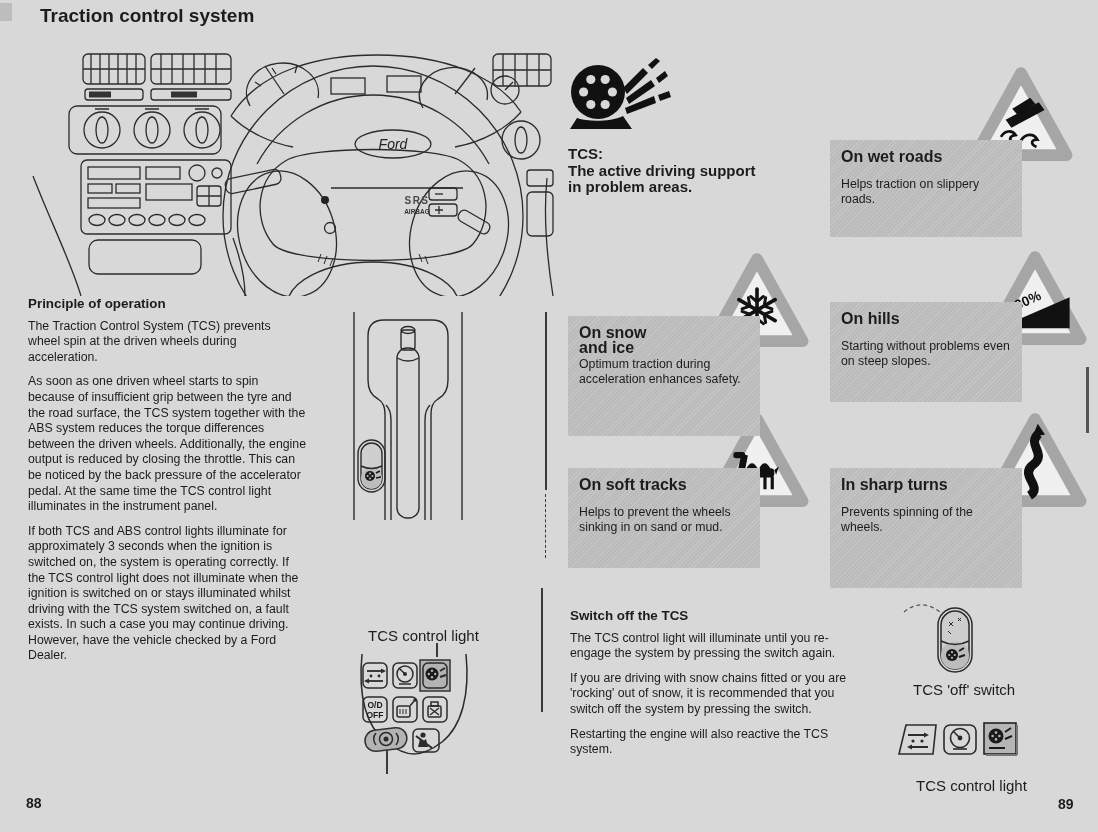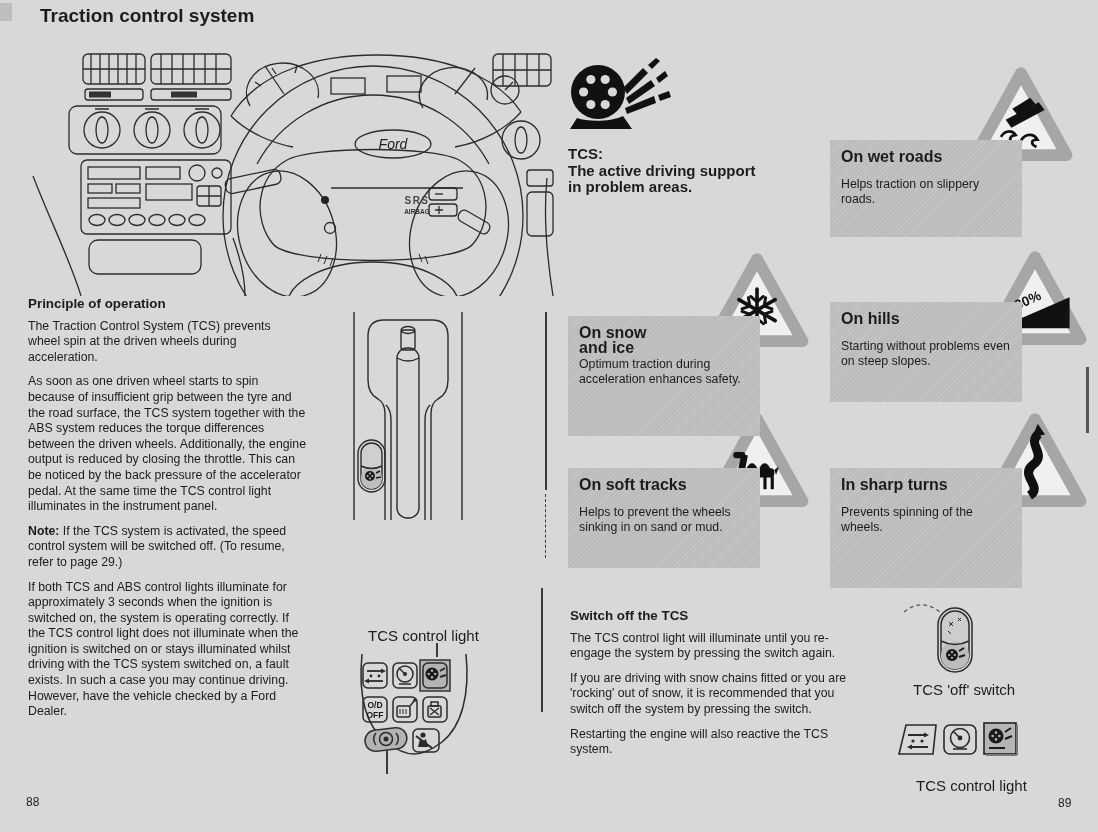--- a/index.html
+++ b/index.html
@@ -17,21 +17,21 @@
   .col-switch{left:570px;top:608px;width:292px;}
   .tagline{position:absolute;left:568px;top:146px;font-size:15px;font-weight:bold;
            line-height:16.5px;white-space:pre-line;}
   .feat{position:absolute;width:192px;background:var(--panel_bg,#c2c2c2);
         background-image:repeating-linear-gradient(135deg,rgba(255,255,255,.05) 0 1px,rgba(0,0,0,.035) 1px 3px);
         z-index:2;padding:9px 11px;box-sizing:border-box;font-size:12.3px;line-height:15.3px;}
   .feat h3{font-size:16px;margin:0 0 13px 0;line-height:15px;white-space:pre-line;}
   .feat.tight h3{margin-bottom:2px;}
   .tri{position:absolute;z-index:1;}
   .label{position:absolute;font-size:15px;}
-  .pagenum{position:absolute;font-size:12px;}
+  .pagenum{position:absolute;font-size:14px;font-weight:bold;}
   .vrule{position:absolute;width:1.5px;background:#3a3a3a;}
   .vrule.dashed{background:none;border-left:1.5px dashed #3a3a3a;width:0;}
   .vrule.thick{width:2.5px;background:#555;}
   .leader{position:absolute;width:1.5px;background:#3a3a3a;z-index:3;}
   .warning{margin-top:4px;}
   .warn-icon{float:left;margin:1px 7px 0 0;}
   svg{display:block;}
   svg text{font-family:"Liberation Sans","DejaVu Sans",sans-serif;}
 </style>
 </head>
@@ -223,21 +223,20 @@
   </div>
   <div class="feat" style="left:830px;top:468px;height:120px;">
     <h3>In sharp turns</h3>
     <div>Prevents spinning of the wheels.</div>
   </div>
 
   <div class="col col-left">
     <h2>Principle of operation</h2>
     <p>The Traction Control System (TCS) prevents wheel spin at the driven wheels during acceleration.</p>
     <p>As soon as one driven wheel starts to spin because of insufficient grip between the tyre and the road surface, the TCS system together with the ABS system reduces the torque differences between the driven wheels. Additionally, the engine output is reduced by closing the throttle. This can be noticed by the back pressure of the accelerator pedal. At the same time the TCS control light illuminates in the instrument panel.</p>
-    <p><b>Note:</b><span> If the TCS system is activated, the speed control system will be switched off. (To resume, refer to page 29.)</span></p>
     <p>If both TCS and ABS control lights illuminate for approximately 3 seconds when the ignition is switched on, the system is operating correctly. If the TCS control light does not illuminate when the ignition is switched on or stays illuminated whilst driving with the TCS system switched on, a fault exists. In such a case you may continue driving. However, have the vehicle checked by a Ford Dealer.</p>
   </div>
 
   <svg class="abs" style="left:350px;top:310px;" width="116" height="212" viewBox="0 0 116 212" fill="none" stroke="#2b2b2b" stroke-width="1.4">
     <path d="M4,2 V210"></path>
     <path d="M112,2 V210"></path>
     <path d="M34,10 H82"></path>
     <path d="M34,10 Q18,10 18,26 V70 Q18,84 28,89 Q35,93 35,104 V210"></path>
     <path d="M82,10 Q98,10 98,26 V70 Q98,84 88,89 Q81,93 81,104 V210"></path>
     <path d="M41,210 V110 Q41,100 36,95"></path>

